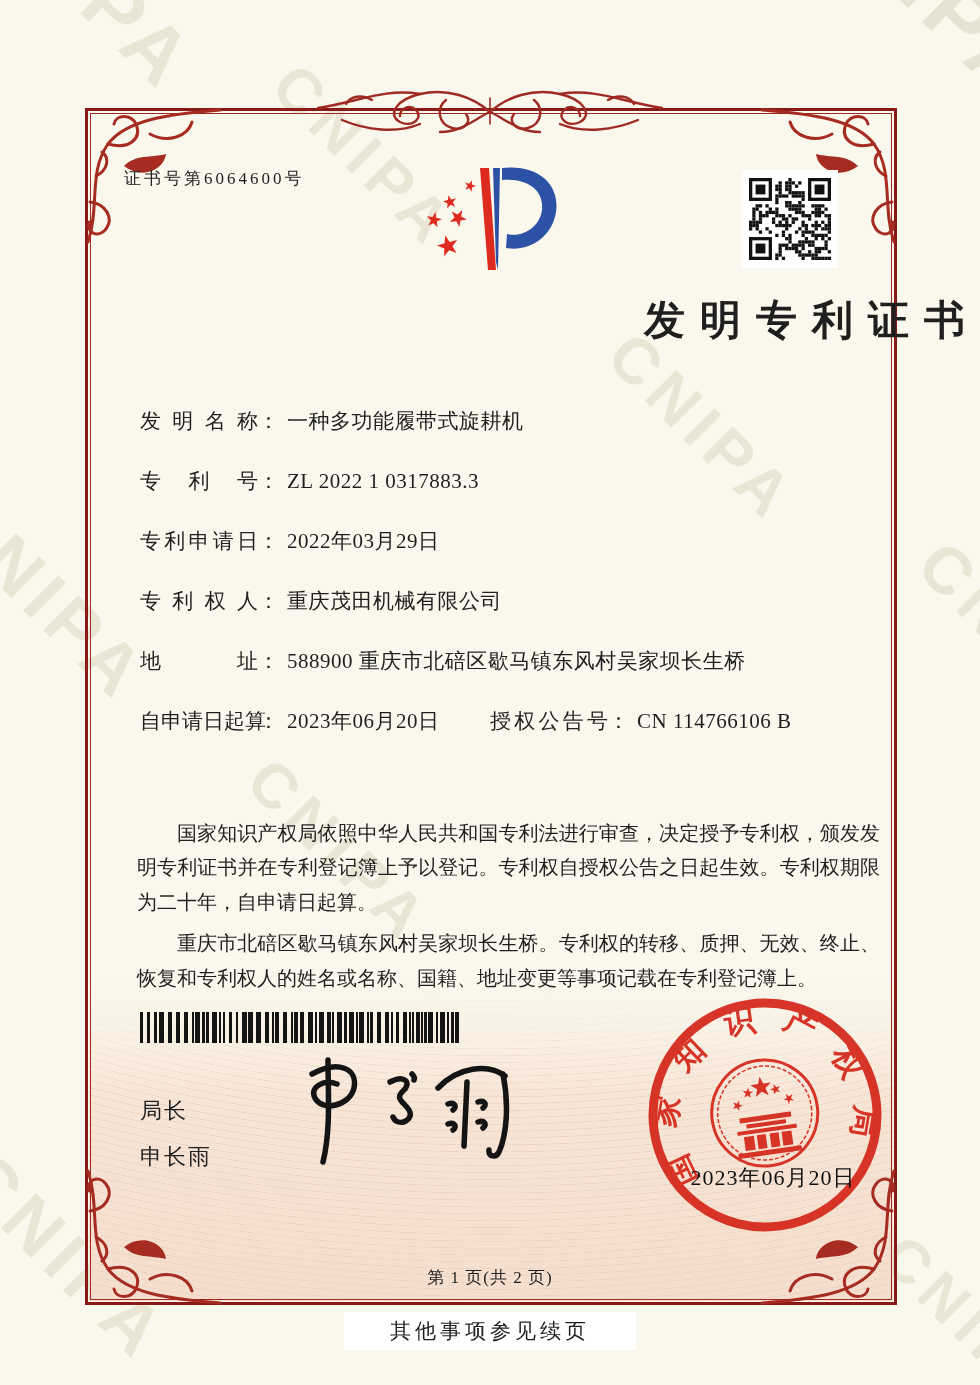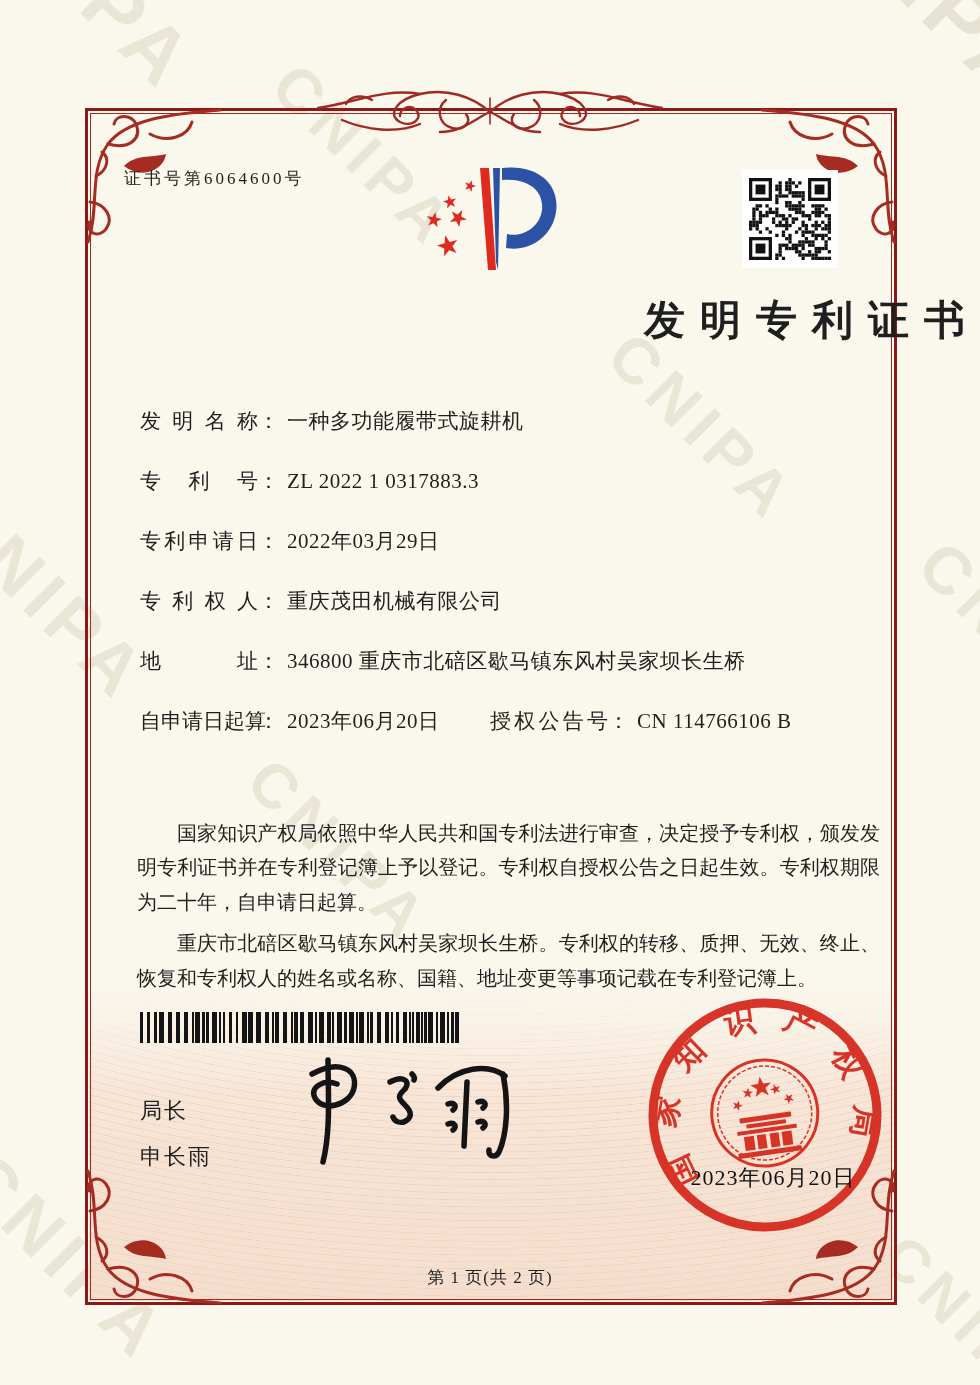--- a/index.html
+++ b/index.html
@@ -382,21 +382,21 @@
     <div class="frow">
       <span class="flabel">专利号</span><span class="fcolon">：</span><span class="fvalue">ZL 2022 1 0317883.3</span>
     </div>
     <div class="frow">
       <span class="flabel">专利申请日</span><span class="fcolon">：</span><span class="fvalue">2022年03月29日</span>
     </div>
     <div class="frow">
       <span class="flabel">专利权人</span><span class="fcolon">：</span><span class="fvalue">重庆茂田机械有限公司</span>
     </div>
     <div class="frow">
-      <span class="flabel">地址</span><span class="fcolon">：</span><span class="fvalue">346800 重庆市北碚区歇马镇东风村吴家坝长生桥</span>
+      <span class="flabel">地址</span><span class="fcolon">：</span><span class="fvalue">588900 重庆市北碚区歇马镇东风村吴家坝长生桥</span>
     </div>
     <div class="frow dual">
       <div class="fpair1">
         <span class="flabel">自申请日起算</span><span class="fcolon">：</span><span class="fvalue">2023年06月20日</span>
       </div>
       <div class="fpair2">
         <span class="flabel">授权公告号</span><span class="fcolon">：</span><span class="fvalue">CN 114766106 B</span>
       </div>
     </div>
   </div>
@@ -502,14 +502,17 @@
       <rect x="-24" y="21" width="10" height="14"></rect>
       <rect x="-11" y="21" width="9" height="14"></rect>
       <rect x="2" y="21" width="9" height="14"></rect>
       <rect x="14" y="21" width="10" height="14"></rect>
       <rect x="-32" y="37" width="64" height="5" rx="1"></rect>
     </g>
   </svg>
   <div class="seal-date">2023年06月20日</div>
 
   <div class="page-num">第 1 页(共 2 页)</div>
+  <div class="foot-note">
+    <span>其他事项参见续页</span>
+  </div>
 
 </div>
 
 </body></html>

